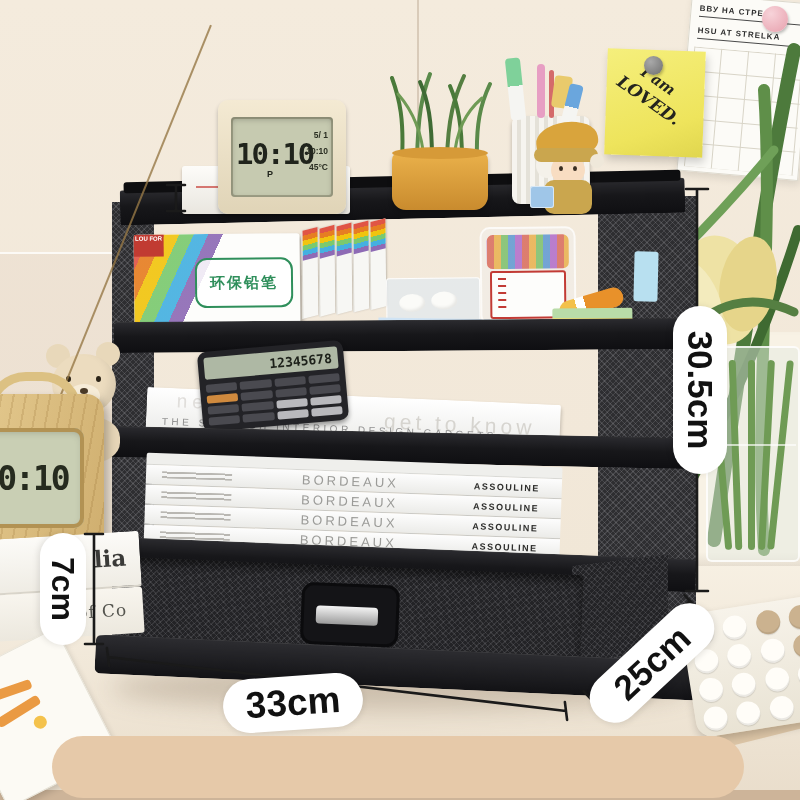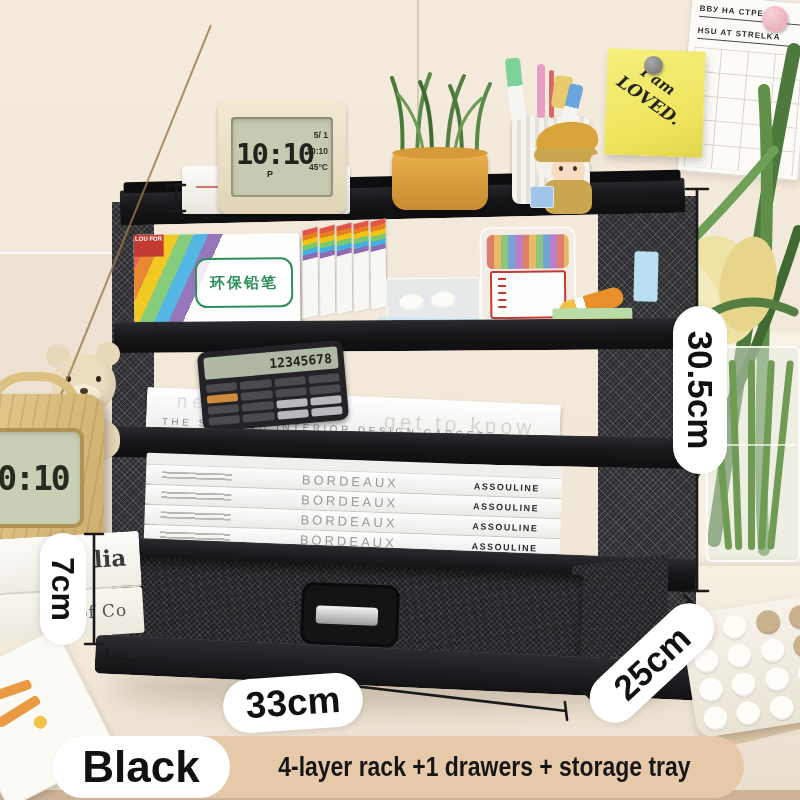--- a/index.html
+++ b/index.html
@@ -498,21 +498,15 @@
       <path d="M589,697 L690,601 M583.5,691.2 L594.5,702.8 M684.5,595.2 L695.5,606.8"></path>
     </g>
   </svg>
 
   <div class="pill pill-height">30.5cm</div>
   <div class="pill pill-drawer">7cm</div>
   <div class="pill pill-width">33cm</div>
   <div class="pill pill-depth">25cm</div>
 
   <div class="abs banner">
-    <div class="color-pill">
-      <span>Black</span>
-    </div>
-    <div class="desc">
-      <span>4-layer rack +1 drawers + storage tray</span>
-    </div>
   </div>
 
 </div>
 
 </body></html>

